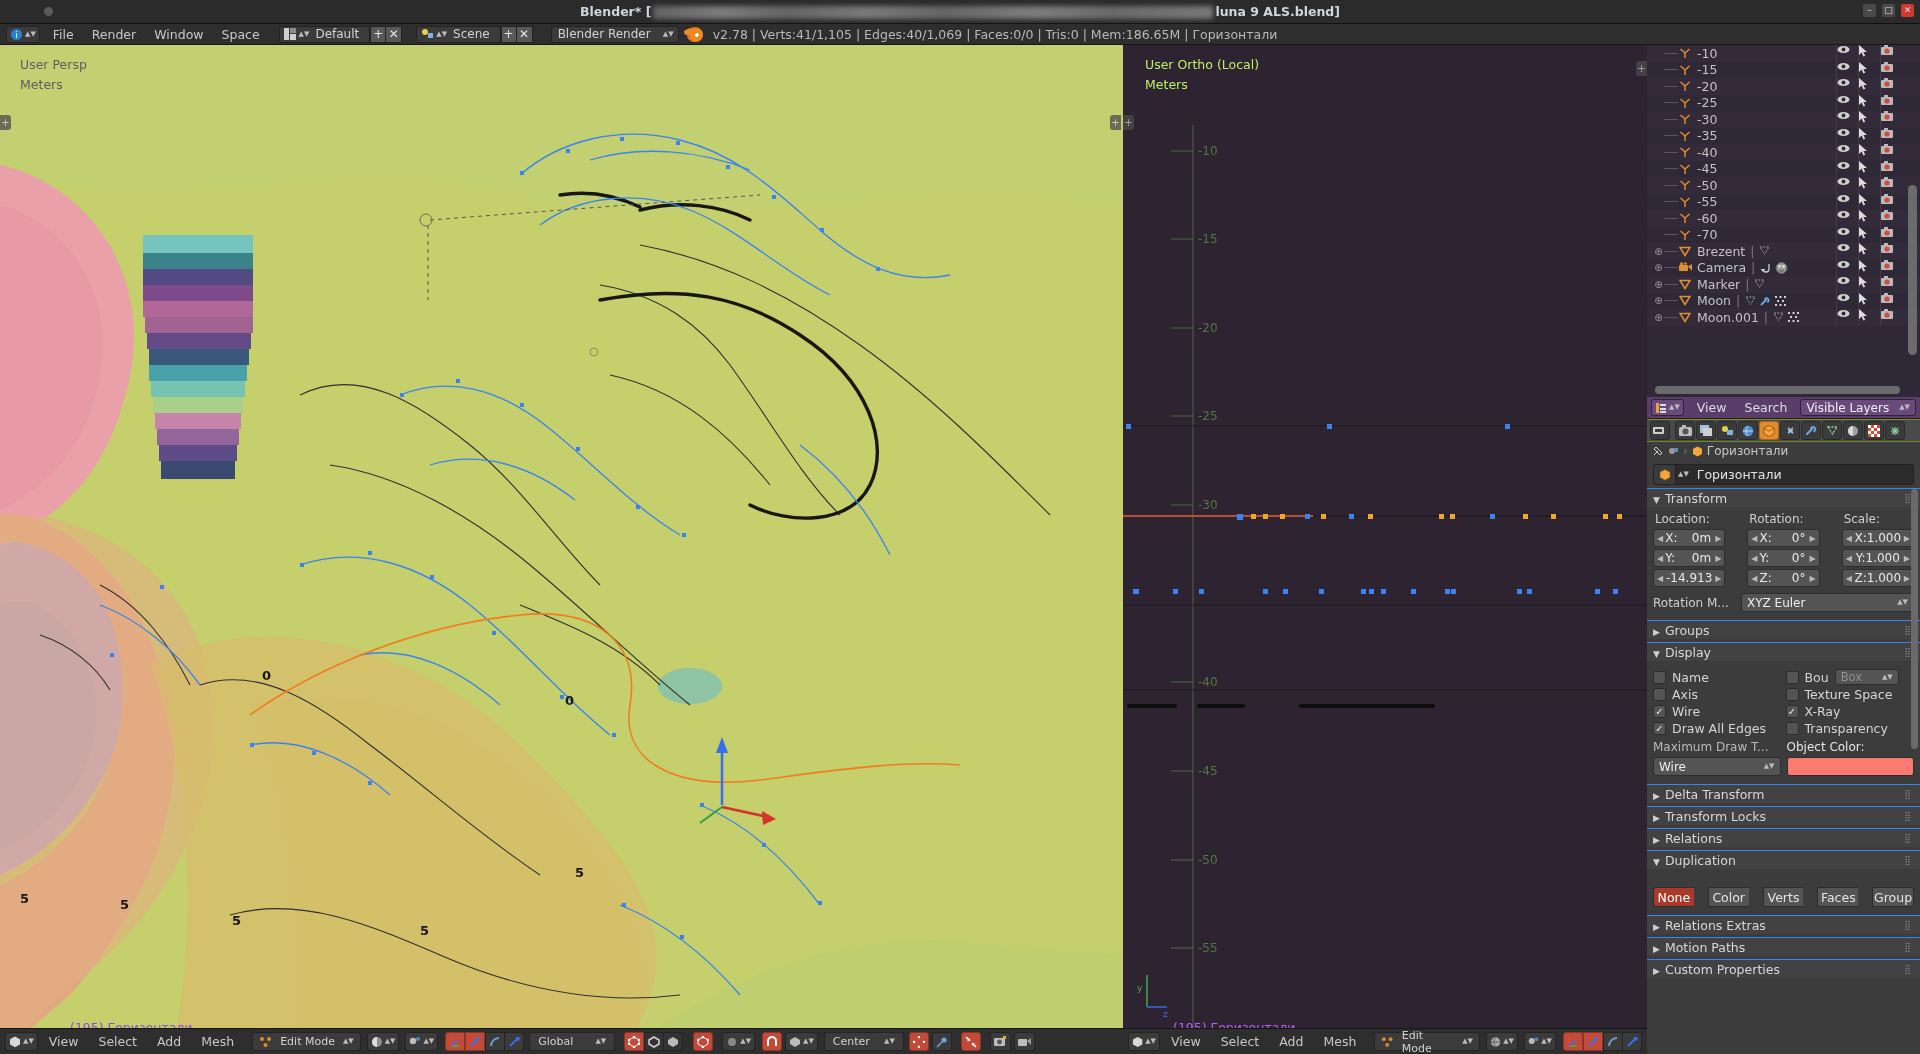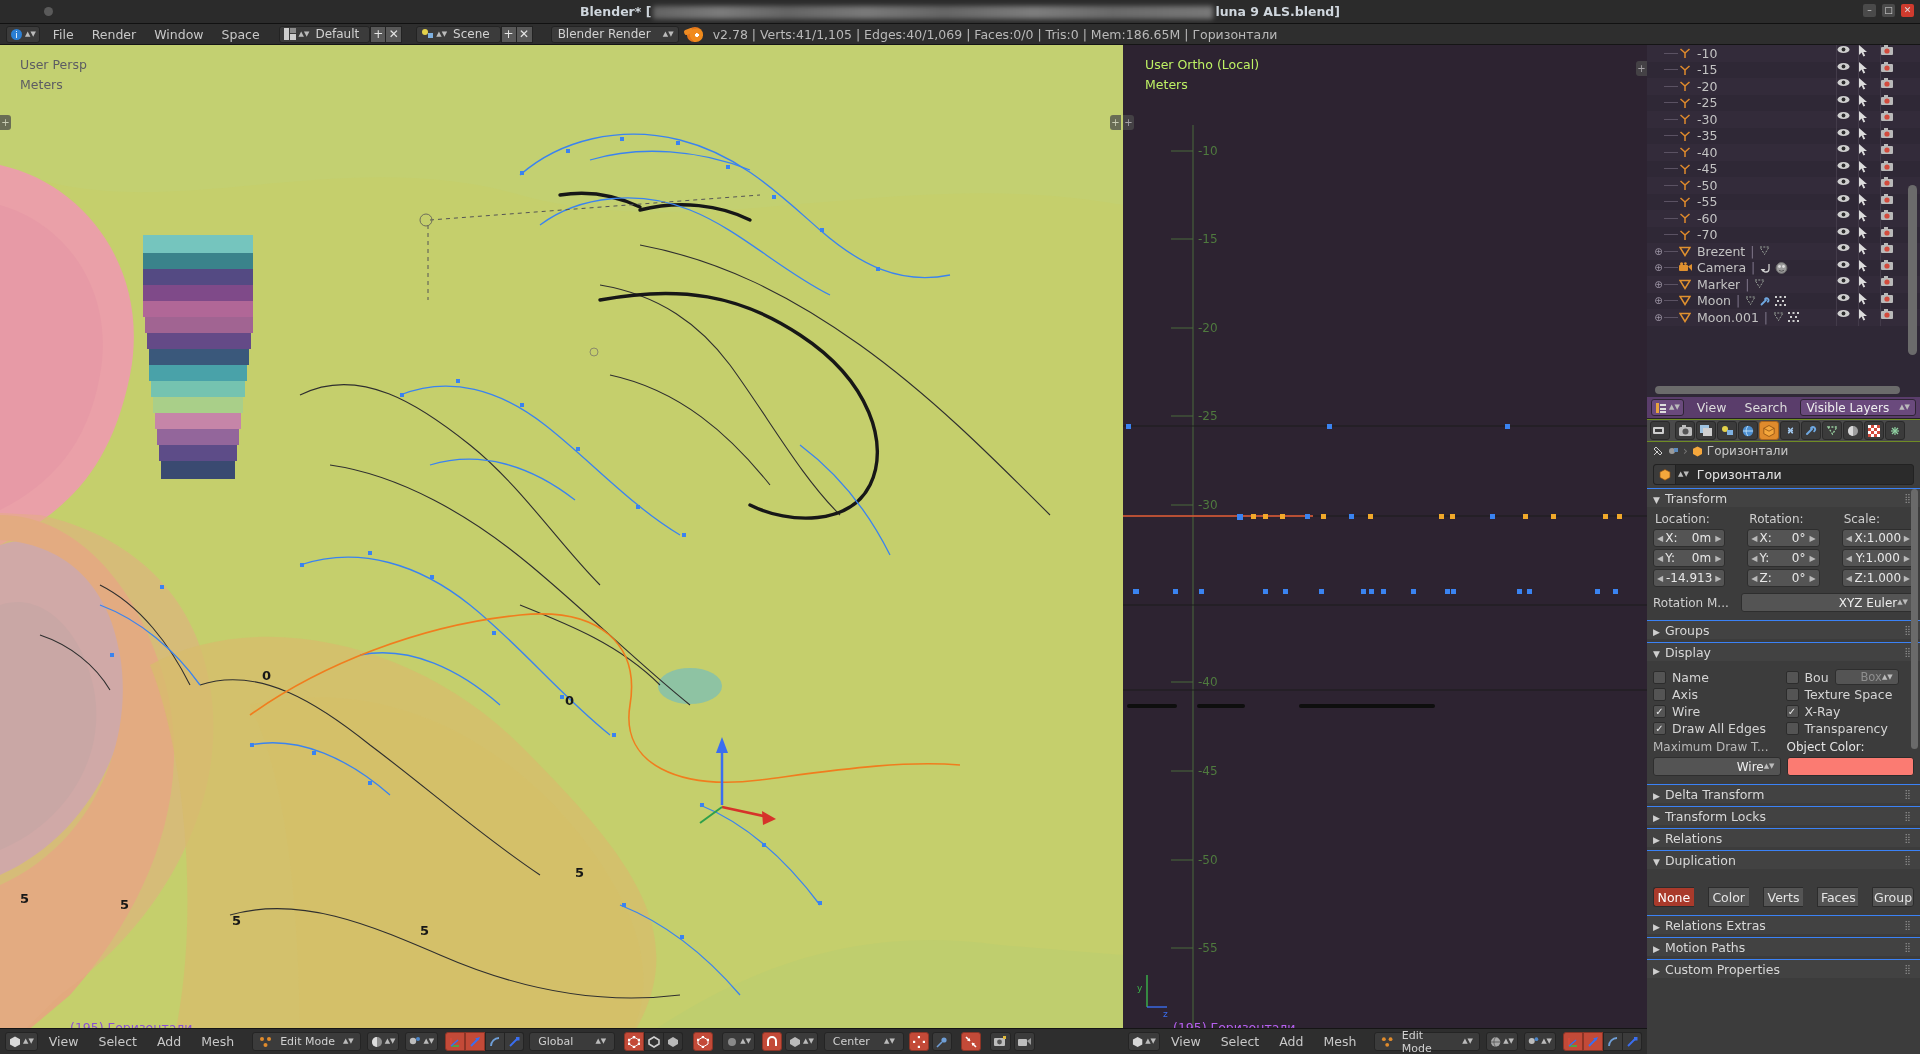--- a/index.html
+++ b/index.html
@@ -209,21 +209,21 @@
   }
   .numfield .ar { color: #b9b9b9; font-size: 8px; }
   .numfield .k { margin-left: 2px; }
   .numfield .v { margin-left: auto; margin-right: 4px; }
   .numfield.single .k { margin: 0 auto; }
 
   .rowline { display: flex; align-items: center; gap: 6px; margin-top: 4px; }
   .rowline .rlbl { font-size: 12px; color: #cfcfcf; width: 82px; white-space: nowrap; overflow: hidden; }
   .selbox {
     flex: 1; height: 19px; background: #545454; border: 1px solid #2e2e2e;
-    border-radius: 3px; display: flex; align-items: center; justify-content: flex-end;
+    border-radius: 3px; display: flex; align-items: center; justify-content: space-between;
     padding: 0 5px; font-size: 12px; color: #eee;
   }
   .selbox.small { flex: none; width: 64px; }
   .selbox.dim { color: #8f8f8f; }
 
   .chk-grid { display: grid; grid-template-columns: 1fr 1fr; gap: 2px 4px; margin-top: 5px; }
   .chk { display: flex; align-items: center; font-size: 12.5px; color: #d5d5d5; }
   .chk .box {
     width: 13px; height: 13px; background: #545454; border: 1px solid #2c2c2c;
     border-radius: 2px; margin-right: 6px; font-size: 10px; line-height: 11px;

